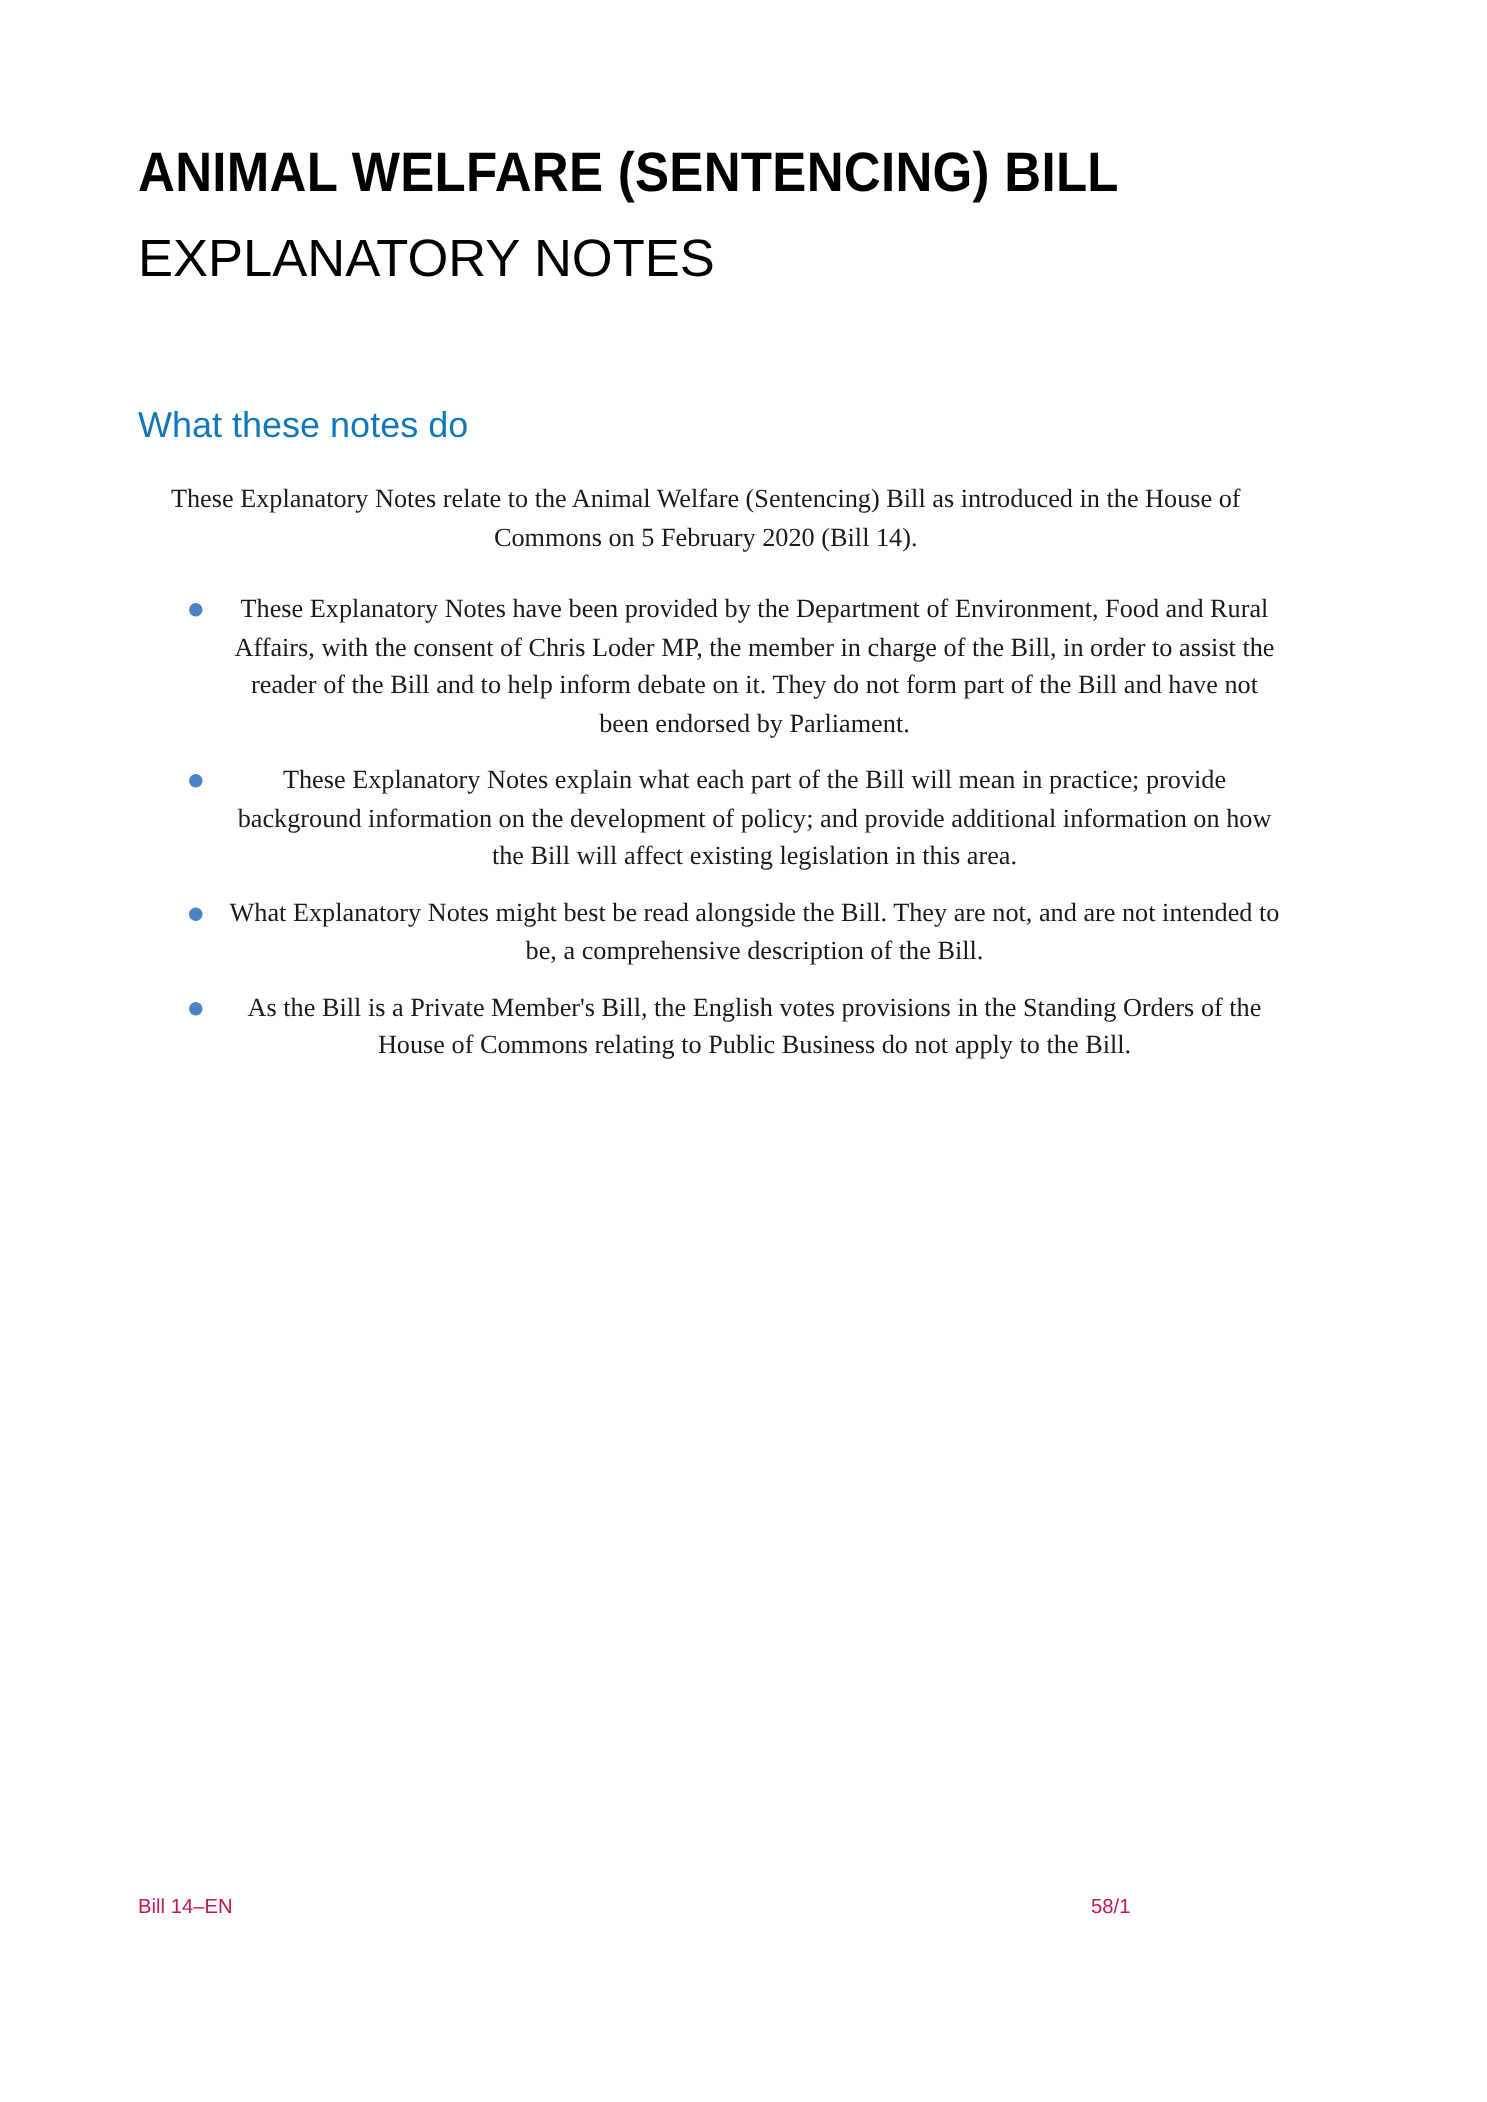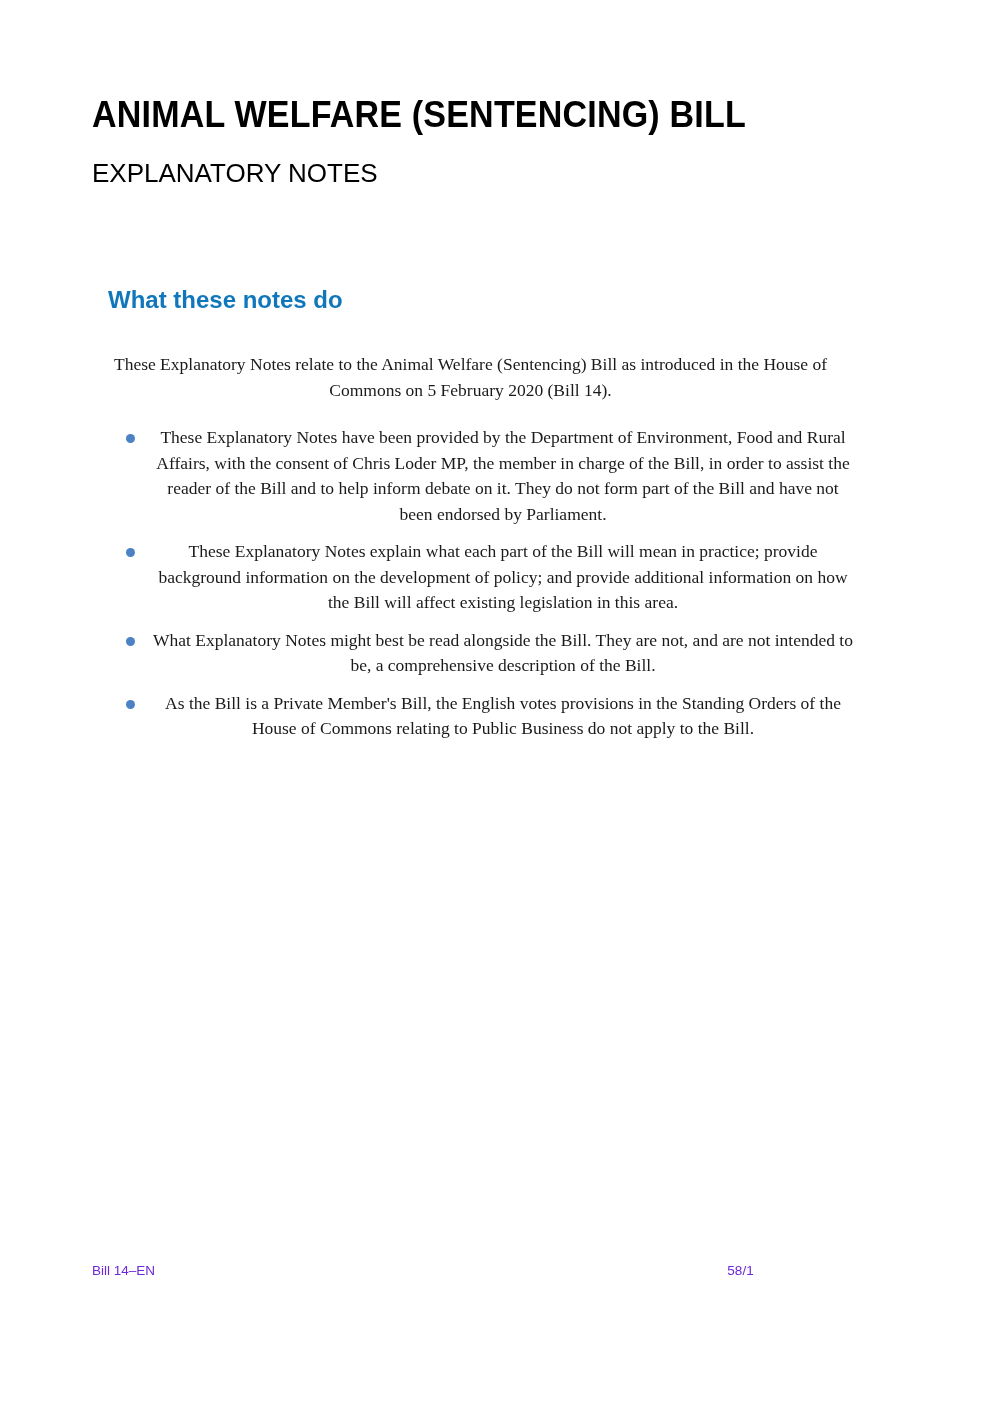--- a/index.html
+++ b/index.html
@@ -38,37 +38,37 @@
     color: #000000;
     margin: 0;
     padding-top: 93px;
     transform: scaleX(0.92);
     transform-origin: left center;
     white-space: nowrap;
   }
   .doc-subtitle {
     font-family: "Liberation Sans", "DejaVu Sans", sans-serif;
     font-weight: normal;
-    font-size: 26px;
+    font-size: 35px;
     line-height: 42px;
     color: #000000;
     margin: 0;
     padding-top: 15px;
     letter-spacing: 0px;
     white-space: nowrap;
   }
 
   
   .section-heading {
     font-family: "Liberation Sans", "DejaVu Sans", sans-serif;
-    font-weight: bold;
+    font-weight: normal;
     font-size: 24px;
     line-height: 30px;
     color: #1177bb;
-    margin: 16px;
+    margin: 0;
     padding-top: 75px;
   }
 
   
   .intro-para {
     font-family: "Liberation Serif", "DejaVu Serif", serif;
     font-size: 17.5px;
     line-height: 25.5px;
     color: #1a1a1a;
     margin: 0;
@@ -109,21 +109,21 @@
   
   .footer {
     position: absolute;
     left: 92px;
     top: 1261px;
     width: 760px;
     height: 22px;
     font-family: "Liberation Sans", "DejaVu Sans", sans-serif;
     font-size: 13.5px;
     line-height: 20px;
-    color: #6d28d9;
+    color: #be185d;
   }
   .footer-left {
     position: absolute;
     left: 0;
     top: 0;
     white-space: nowrap;
   }
   .footer-center {
     position: absolute;
     left: 0;

